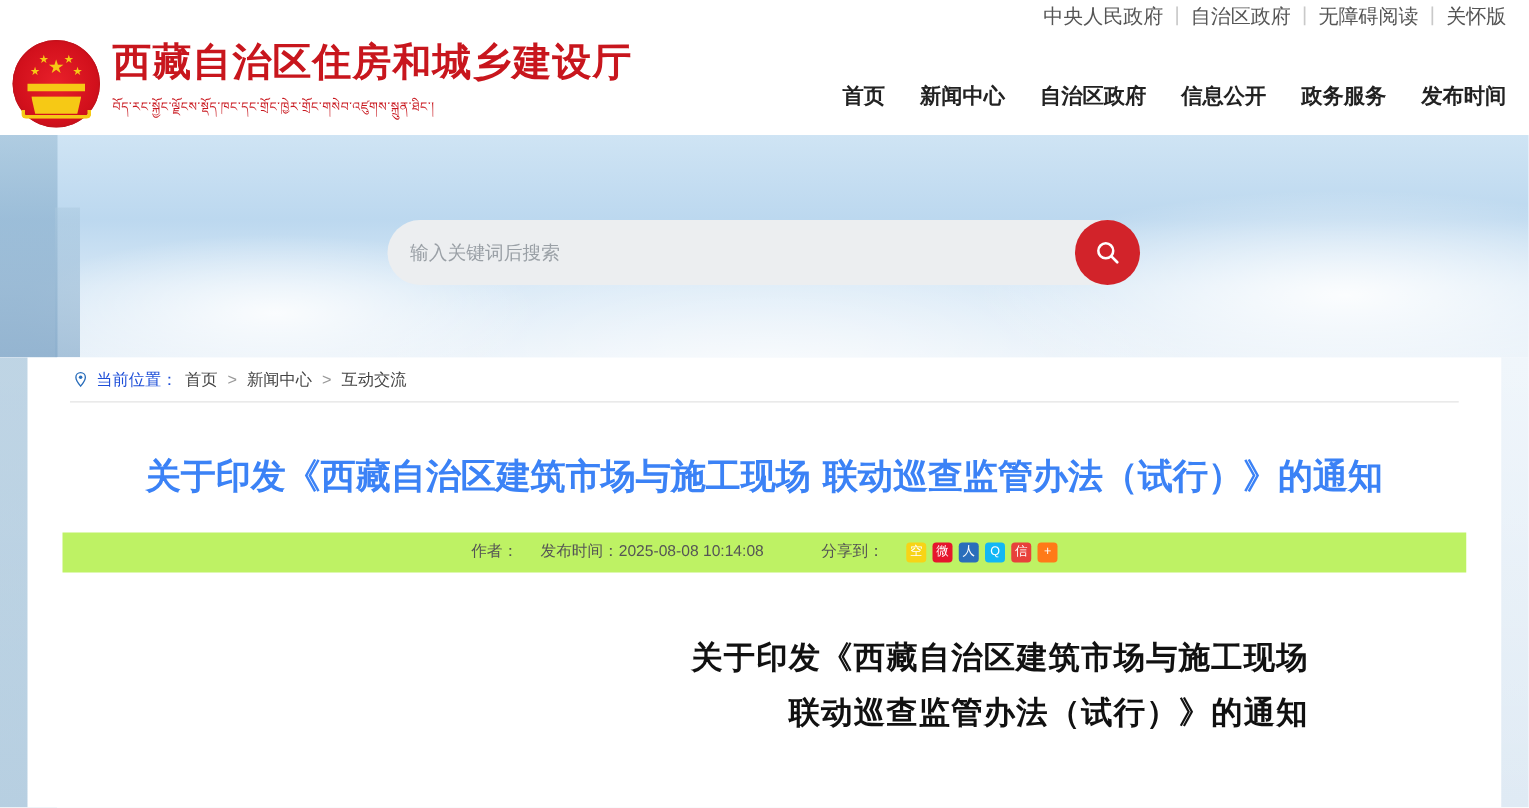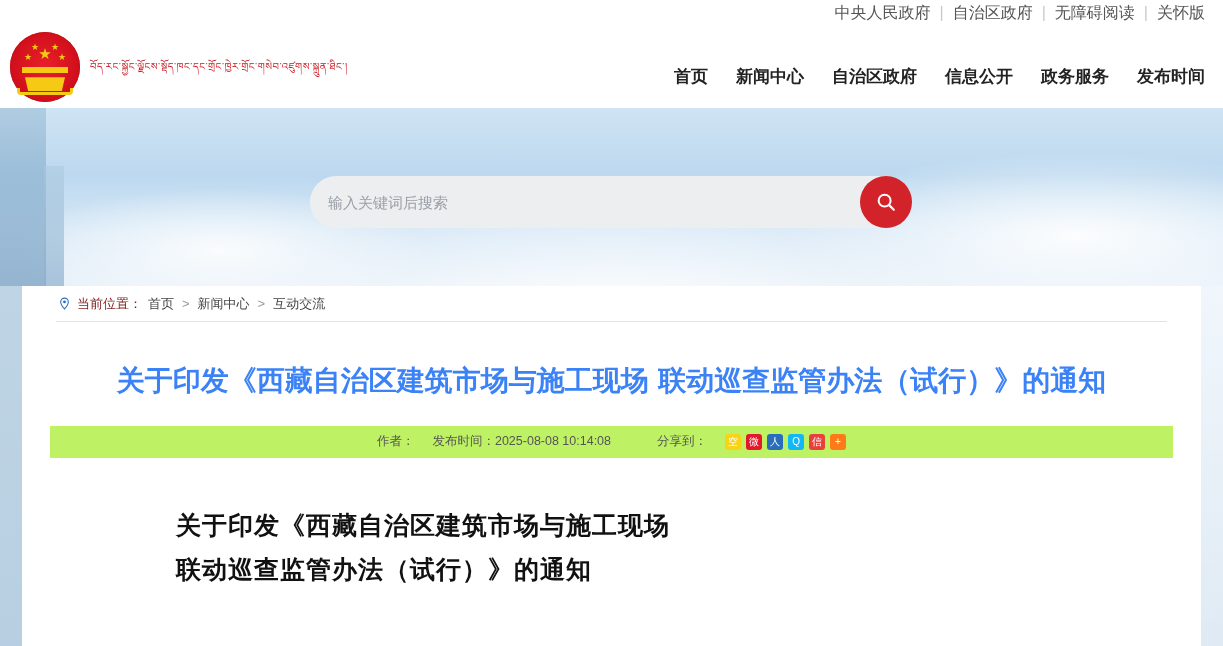--- a/index.html
+++ b/index.html
@@ -189,21 +189,21 @@
     font-size: 13px;
     color: #555;
     border-bottom: 1px solid #e3e3e3;
     padding-left: 2px;
   }
   .breadcrumb .loc-icon {
     width: 13px; height: 13px;
     display: inline-block;
     position: relative;
   }
-  .breadcrumb .label { color: #7f1d1d; }
+  .breadcrumb .label { color: #1d4ed8; }
   .breadcrumb a { color: #444; text-decoration: none; }
   .breadcrumb .arrow { color: #999; margin: 0 2px; }
 
   .article-title {
     text-align: center;
     font-size: 28px;
     font-weight: bold;
     color: #3b82f6;
     padding: 40px 10px 26px;
     line-height: 1.35;
@@ -234,21 +234,21 @@
   }
   .si-qzone { background: #f7d417; color: #333; }
   .si-weibo { background: #e6162d; }
   .si-renren { background: #2a6ebb; }
   .si-qq { background: #12b7f5; }
   .si-wechat { background: #e8413b; }
   .si-more { background: #ff7a18; }
 
   .article-body {
     padding: 46px 120px 30px;
-    text-align: left;
+    text-align: right;
   }
   .doc-heading {
     font-size: 25px;
     font-weight: bold;
     color: #111;
     line-height: 1.75;
     letter-spacing: 1px;
     font-family: "DejaVu Sans", "Liberation Sans", sans-serif;
   }
 </style>
@@ -271,20 +271,21 @@
       <span class="star s0">★</span>
       <span class="star s2">★</span>
       <span class="star s1">★</span>
       <span class="star s4">★</span>
       <span class="star s3">★</span>
       <div class="gate"></div>
       <div class="gate2"></div>
       <div class="ears"></div>
     </div>
     <div class="site-titles">
+      <div class="site-title-cn">西藏自治区住房和城乡建设厅</div>
       <div class="site-title-bo">བོད་རང་སྐྱོང་ལྗོངས་སྡོད་ཁང་དང་གྲོང་ཁྱེར་གྲོང་གསེབ་འཛུགས་སྐྲུན་ཐིང་།</div>
     </div>
   </div>
 
   <nav class="mainnav">
     <a href="#">首页</a>
     <a href="#">新闻中心</a>
     <a href="#">自治区政府</a>
     <a href="#">信息公开</a>
     <a href="#">政务服务</a>

